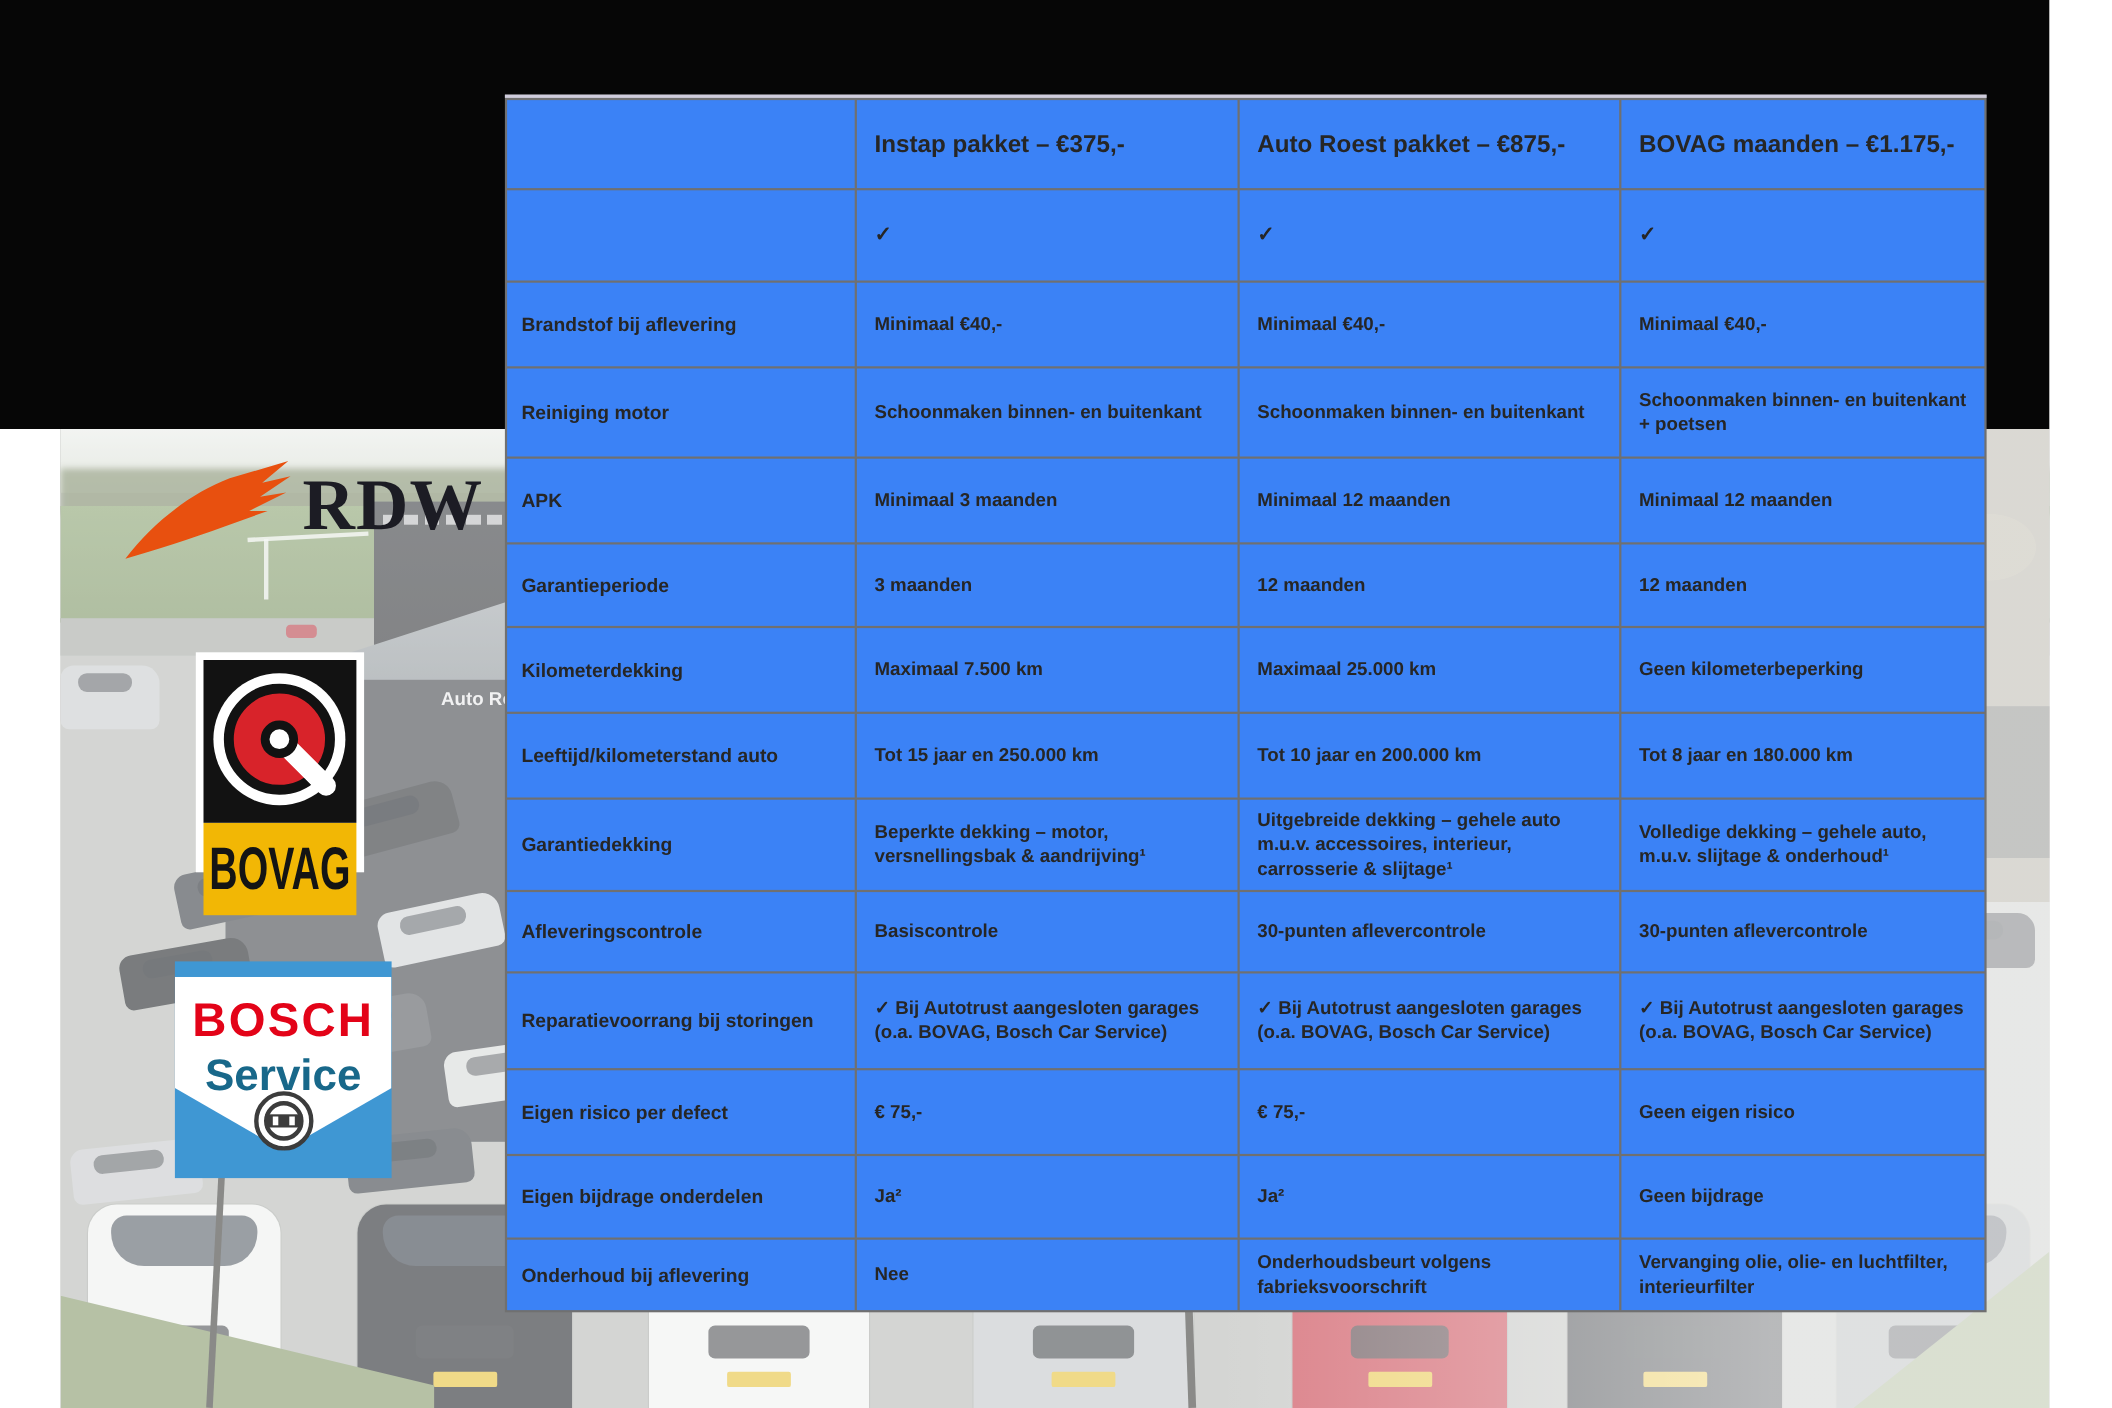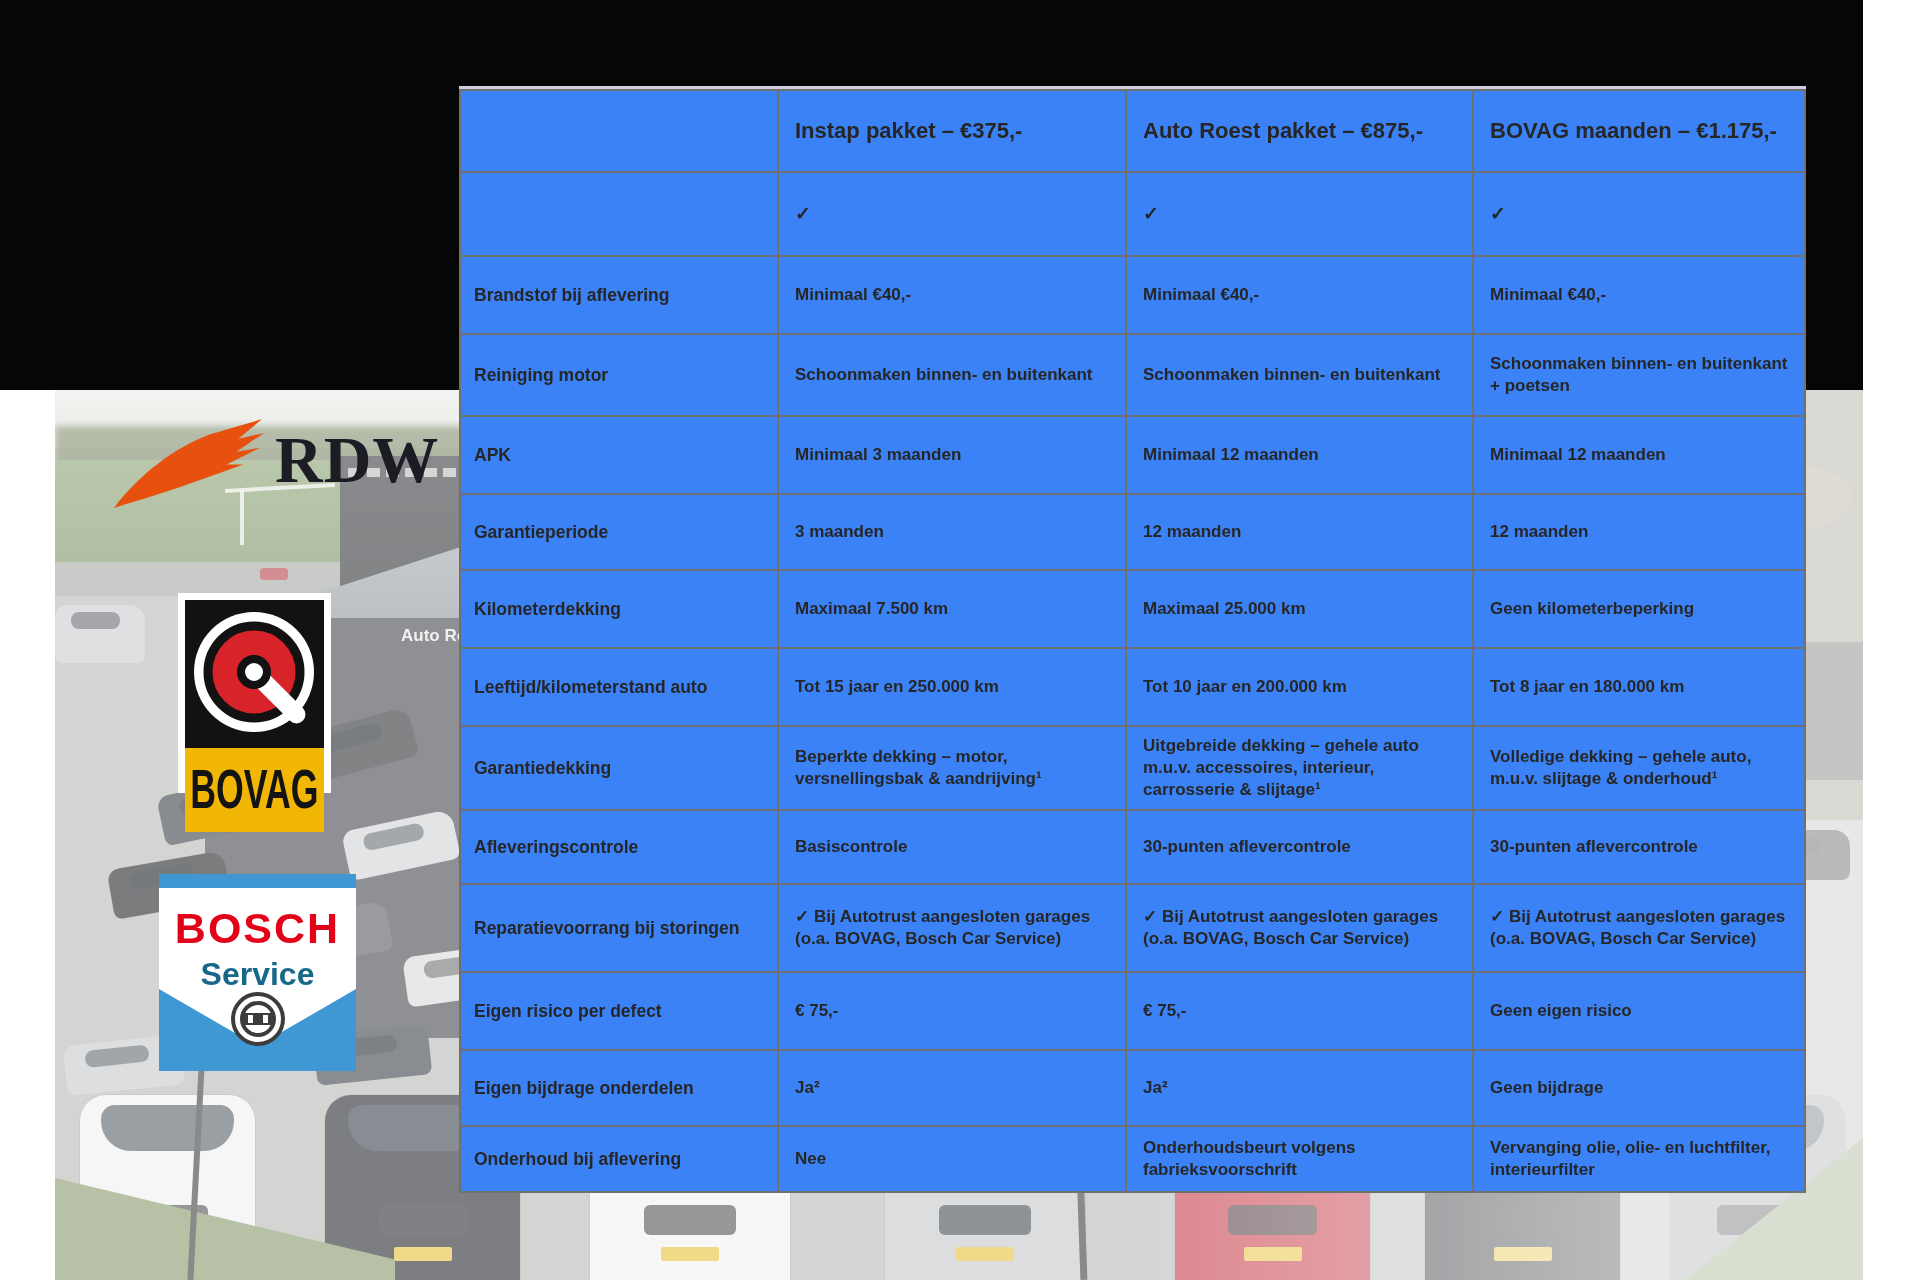--- a/index.html
+++ b/index.html
@@ -62,21 +62,21 @@
   .bv-top{position:relative;width:100%;height:148px;background:#121212;overflow:hidden;}
   .bv-bottom{width:100%;height:84px;background:#f2b705;display:flex;align-items:center;justify-content:center;}
   .bv-word{font-weight:800;font-size:42px;color:#141414;letter-spacing:0px;transform:scale(.85,1.3);}
 
   
   .bosch{position:absolute;left:159px;top:874px;width:197px;height:197px;background:#3f97d3;overflow:hidden;}
   .bs-shield{position:absolute;left:0;top:14px;width:100%;height:158px;background:#fff;
              clip-path:polygon(0 0,100% 0,100% 64%,50% 100%,0 64%);}
   .bs-bosch{position:absolute;left:0;width:100%;top:30px;text-align:center;font-weight:800;font-size:43px;
             color:#e30318;letter-spacing:2px;}
-  .bs-service{position:absolute;left:0;width:100%;top:82px;text-align:center;font-weight:700;font-size:32px;color:#18688a;}
+  .bs-service{position:absolute;left:0;width:100%;top:82px;text-align:center;font-weight:700;font-size:40px;color:#18688a;}
   .bs-mark{position:absolute;left:50%;top:116px;margin-left:-29px;}
 
   
   .pk-table{position:absolute;left:459px;top:86px;display:grid;
             grid-template-columns:316px 346px 345px 330px;
             grid-template-rows:80px 82px 76px 80px 76px 74px 76px 76px 82px 72px 86px 76px 74px 64px;
             gap:2px;padding:2px;background:#707070;border-top:3px solid #cfccdc;}
   .cell{background:#3b82f6;color:#262626;display:flex;align-items:center;box-sizing:border-box;
         font-weight:bold;line-height:1.28;}
   .hc{font-size:22px;padding:6px 10px 6px 16px;}

